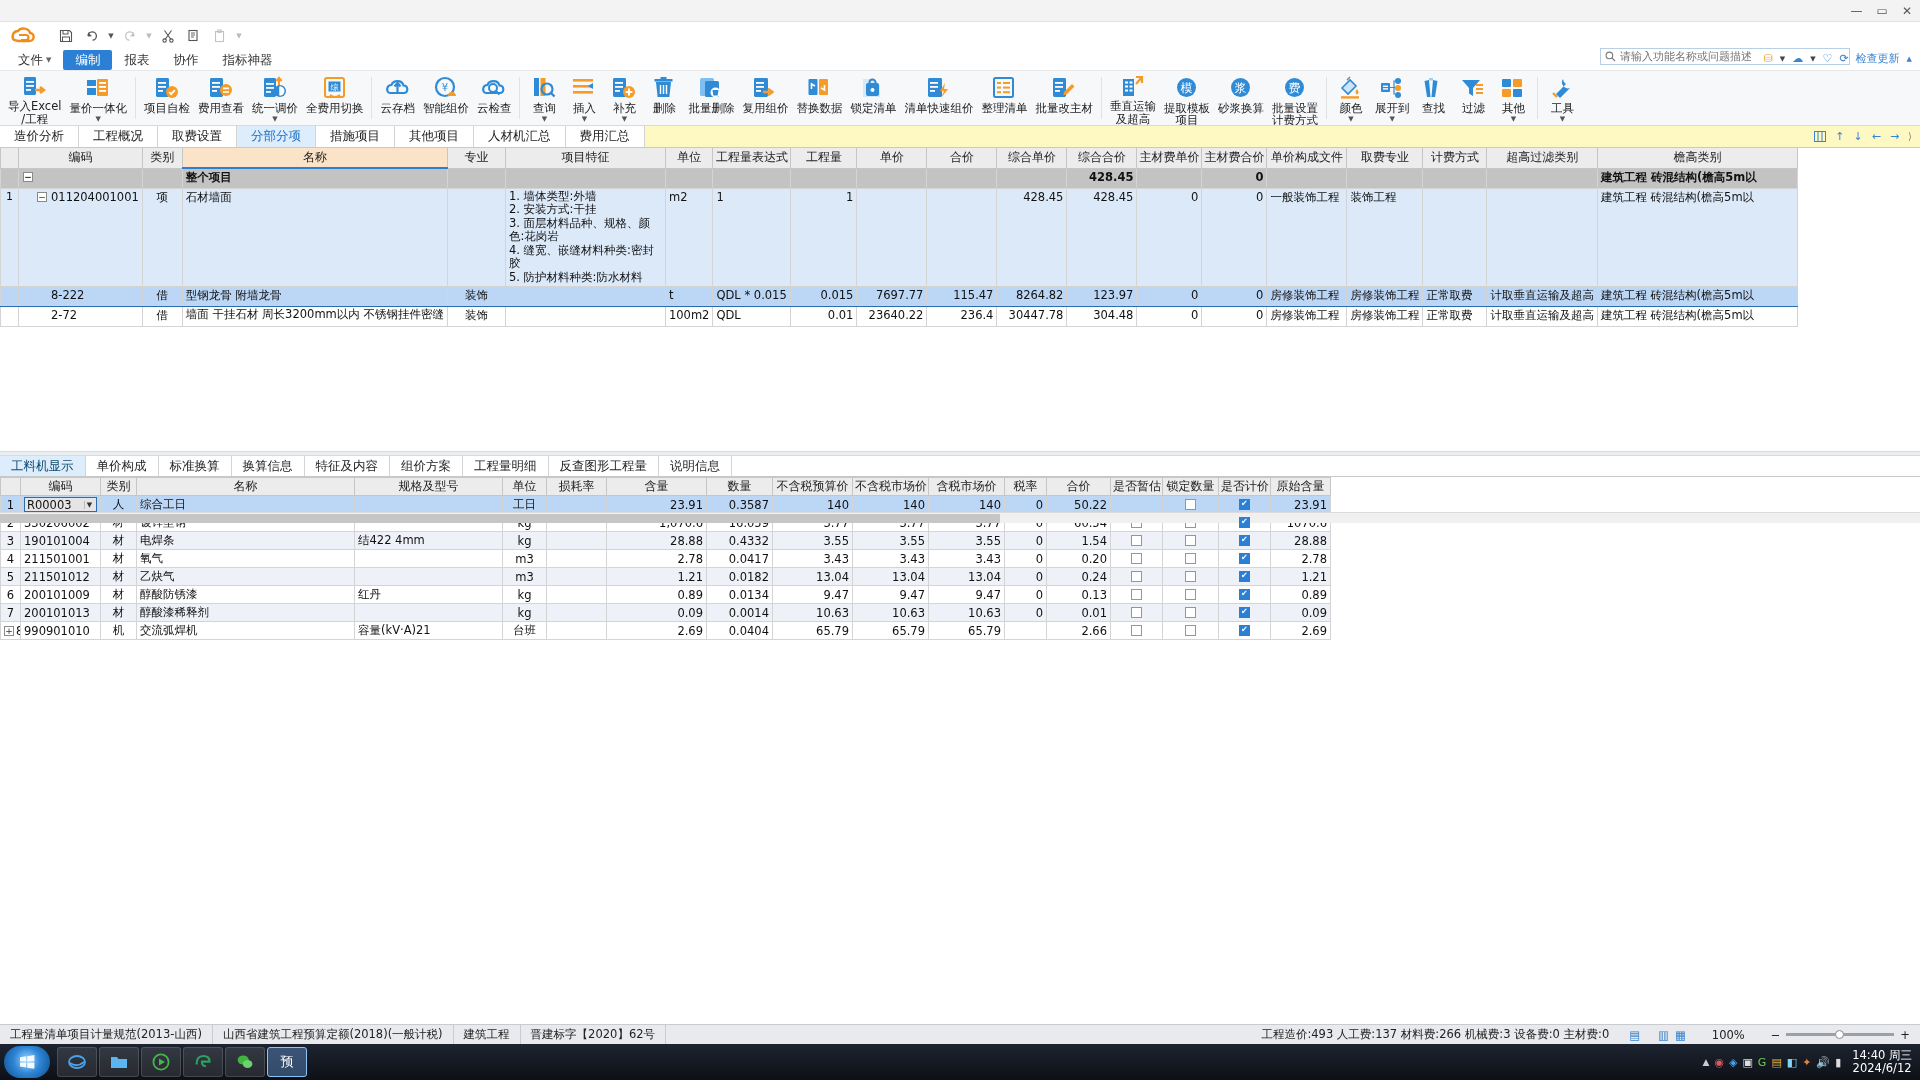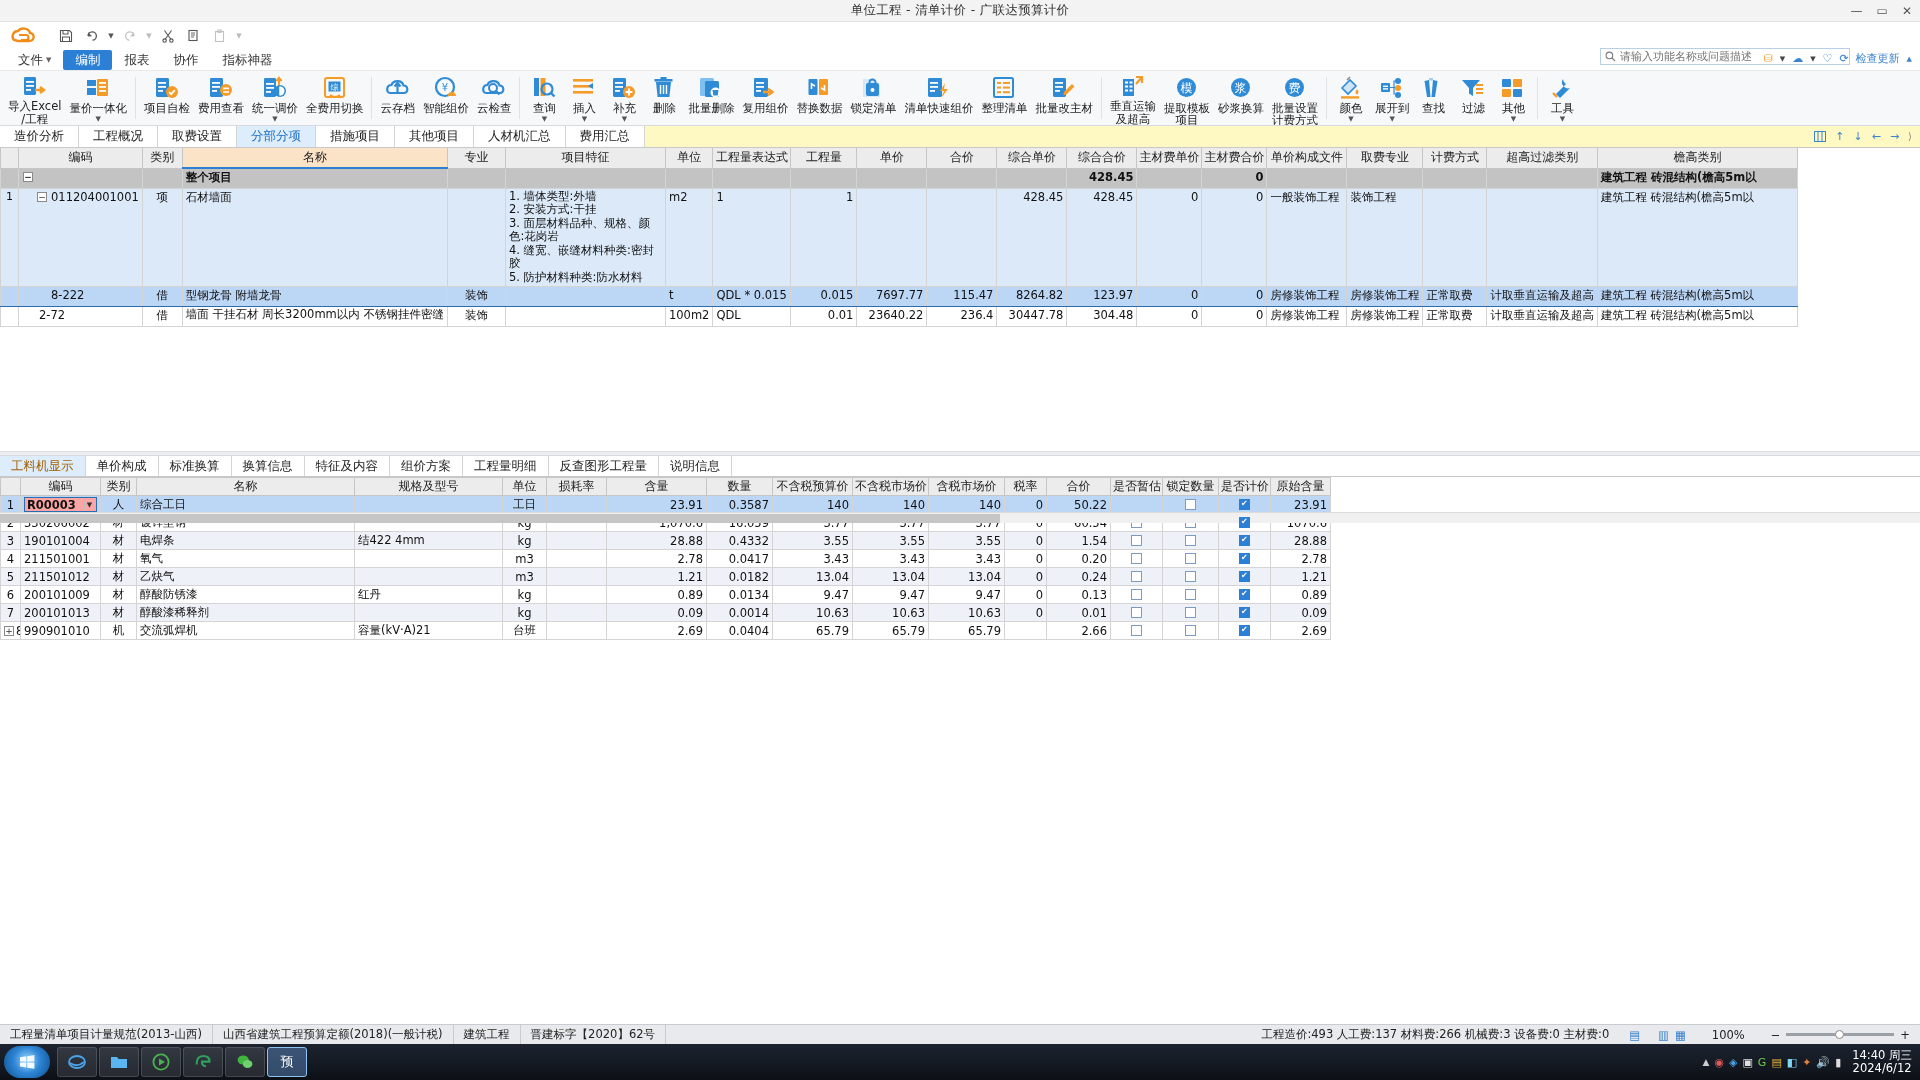--- a/index.html
+++ b/index.html
@@ -115,34 +115,34 @@
 
   
   .bot-tabs {
     height: 21px; background: #fff; display: flex; align-items: stretch; flex: none;
     border-bottom: 1px solid #c9c9c9;
   }
   .btab {
     padding: 0 11px; display: flex; align-items: center; font-size: 12.5px; color: #222;
     border-right: 1px solid #d4d4d4; cursor: default;
   }
-  .btab.active { background: #deedfb; color: #a16207; }
+  .btab.active { background: #deedfb; color: #0c4a6e; }
 
   table.b { border-collapse: collapse; table-layout: fixed; font-size: 11.5px; width: 1290px; }
   table.b th {
     background: #ececec; border: 1px solid #c6c6c6; font-weight: normal; font-size: 12px;
     color: #222; height: 18px; padding: 0 2px; text-align: center; white-space: nowrap;
   }
   table.b td { border: 1px solid #d4d4d4; height: 18px; padding: 0 3px; color: #111; white-space: nowrap; overflow: hidden; }
   table.b tr.alt td { background: #eef2f8; }
   table.b tr.sel td { background: #bcd6f5; }
   table.b tr.plain td { background: #fff; }
   .cellbox {
-    display: flex; align-items: center; border: 1px solid #2b6cb0; background: #fca5a5;
-    height: 15px; margin: 0; padding: 0 2px; justify-content: space-between; font-weight: bold;
+    display: flex; align-items: center; border: 1px solid #2b6cb0; background: #e5e5e5;
+    height: 15px; margin: 0; padding: 0 2px; justify-content: space-between;
   }
   .cellbox .dd { width: 10px; text-align: center; font-size: 7px; color: #333; border-left: 1px solid #bbb; }
   .ck { width: 11px; height: 11px; border: 1px solid #7a9cc0; background: #fff; display: inline-block; vertical-align: -1px; }
   .ck.on { background: #2b7fd4; border-color: #2b7fd4; position: relative; }
   .ck.on:after {
     content: "✔"; color: #fff; font-size: 8px; position: absolute; left: 1px; top: -2px; line-height: 12px;
   }
 
   
   .statusbar {
@@ -173,21 +173,20 @@
   .clock { color: #fff; font-size: 11.5px; line-height: 13px; text-align: center; padding-left: 6px; }
 
   .ico { display: block; }
 </style>
 </head>
 <body>
 
 <div class="app">
 
   <div class="titlebar">
-    <div class="title-text">单位工程 - 清单计价 - 广联达预算计价</div>
     <div class="win-btns">
       <span class="win-btn">—</span>
       <span class="win-btn">▭</span>
       <span class="win-btn">✕</span>
     </div>
   </div>
 
   <div class="qat">
     <span class="logo-ic">
       <svg class="ico" width="26" height="20" viewBox="0 0 26 20">
@@ -813,21 +812,21 @@
             <td class="num"><span>0</span></td>
             <td class="num"><span>0</span></td>
             <td><span>房修装饰工程</span></td>
             <td><span>房修装饰工程</span></td>
             <td><span>正常取费</span></td>
             <td><span>计取垂直运输及超高</span></td>
             <td><span>建筑工程  砖混结构(檐高5m以</span></td>
           </tr>
           <tr class="rowwhite" style="height: 20px;">
             <td class="ctr" style="font-size: 11px;"><span></span></td>
-            <td style="padding-left: 20px;"><span>2-72</span></td>
+            <td style="padding-left: 32px;"><span>2-72</span></td>
             <td class="ctr"><span>借</span></td>
             <td class="feat"><span>墙面 干挂石材 周长3200mm以内 不锈钢挂件密缝</span></td>
             <td class="ctr"><span>装饰</span></td>
             <td class="feat"><span style="white-space: pre-line;"></span></td>
             <td><span>100m2</span></td>
             <td><span>QDL</span></td>
             <td class="num"><span>0.01</span></td>
             <td class="num"><span>23640.22</span></td>
             <td class="num"><span>236.4</span></td>
             <td class="num"><span>30447.78</span></td>

